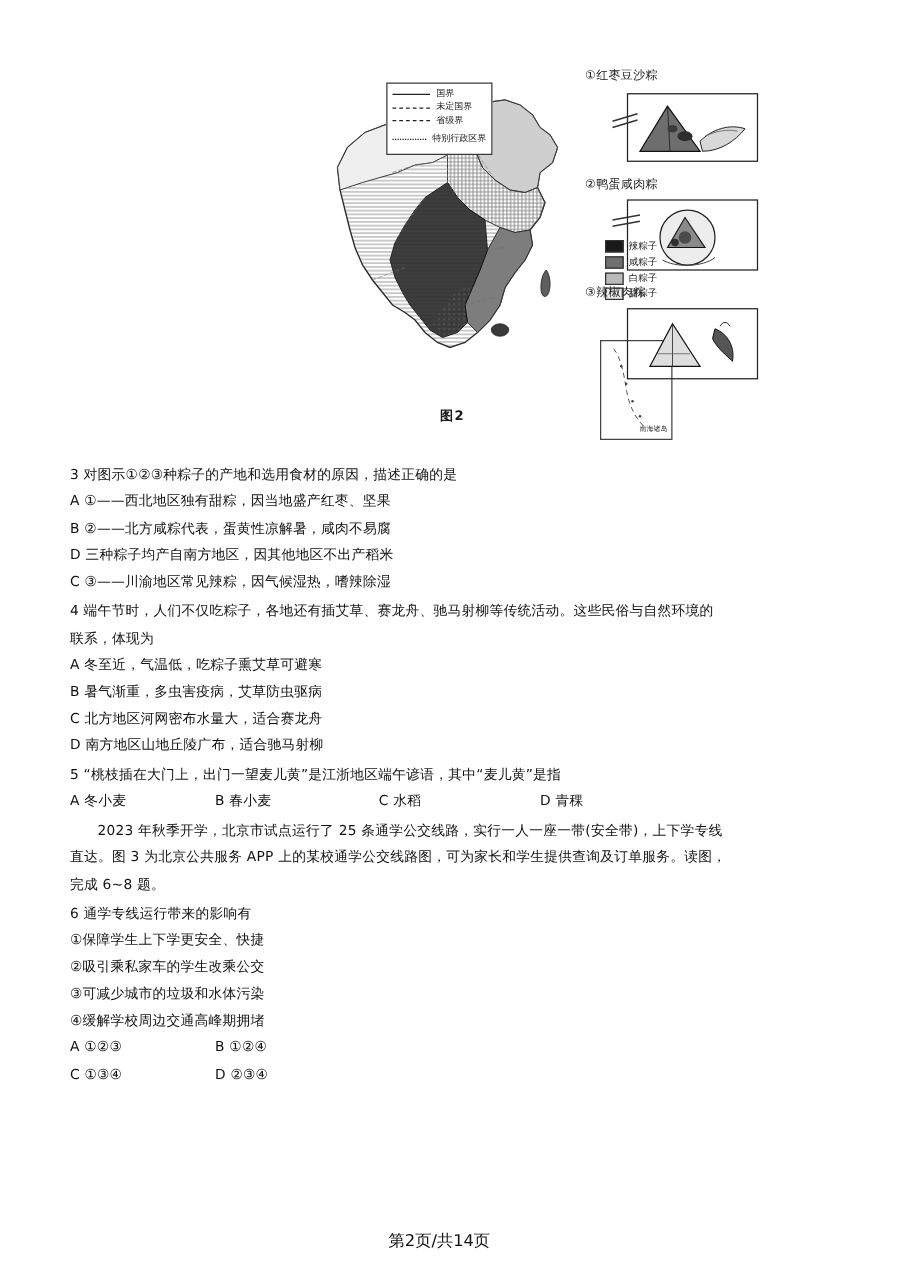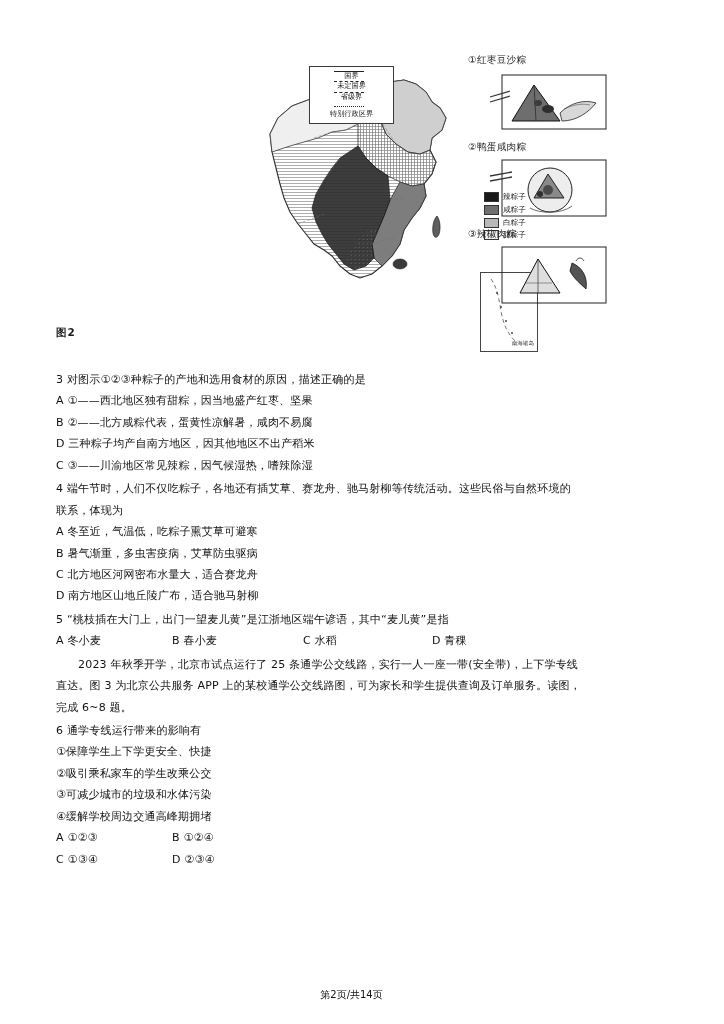--- a/index.html
+++ b/index.html
@@ -52,21 +52,20 @@
     background: #fff;
     padding: 3px 4px;
     box-sizing: border-box;
     font-size: 7.2px;
     line-height: 1.22;
   }
   .legend-boundaries .lrow {
     display: flex;
     align-items: center;
     height: 10.5px;
-    flex-direction: column;
   }
   .legend-boundaries .lkey {
     width: 30px;
     height: 8px;
     position: relative;
     margin-right: 5px;
   }
   .legend-boundaries .lkey .ln {
     position: absolute;
     left: 0; right: 0; top: 50%;
@@ -125,21 +124,21 @@
     font-size: 5.6px;
     color: #333;
   }
 
   
   .fig-caption {
     position: absolute;
     left: 0;
     top: 300px;
     width: 612px;
-    text-align: left;
+    text-align: center;
     font-size: 10.5px;
     font-weight: bold;
     letter-spacing: 1px;
   }
 
   
   .food-col {
     position: absolute;
     left: 412px;
     top: 28px;
@@ -180,21 +179,21 @@
   .w3 { width: 118px; }
   .para { margin: 0; }
   .blk { margin-top: 2px; }
 
   .footer {
     position: absolute;
     bottom: 22px;
     left: 0;
     width: 703px;
     text-align: center;
-    font-size: 10px;
+    font-size: 13px;
     color: #111;
   }
 </style>
 </head>
 <body>
 
 <div class="page">
 
   <div class="figure-wrap">
 

